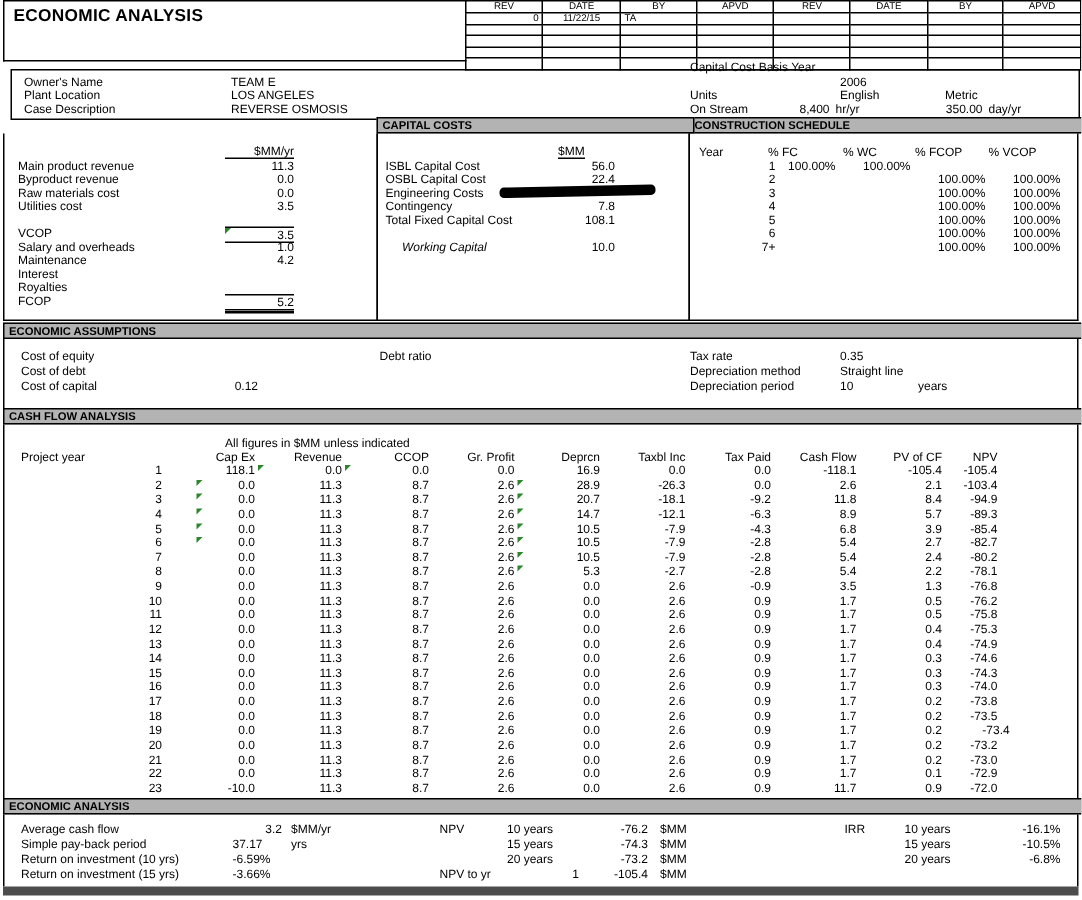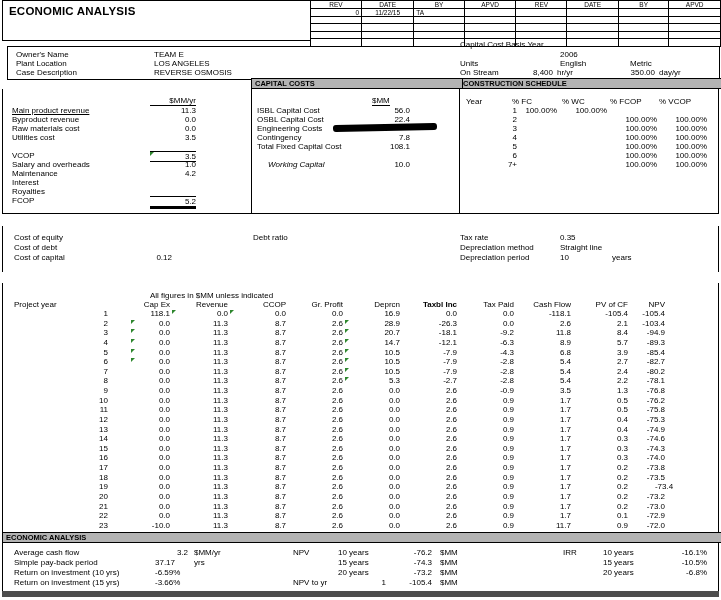--- a/index.html
+++ b/index.html
@@ -132,34 +132,36 @@
   <div></div>
   <div class="redact" style="left:333px;top:124px;width:104px;height:7px;"></div>
 
   <span class="abs" style="left:466px;top:97px;">Year</span>
   <span class="abs" style="left:512px;top:97px;">% FC</span>
   <span class="abs" style="left:562px;top:97px;">% WC</span>
   <span class="abs" style="left:610px;top:97px;">% FCOP</span>
   <span class="abs" style="left:659px;top:97px;">% VCOP</span>
   <div></div>
 
+  <div class="secbar" style="left:2px;top:215px;width:715px;">ECONOMIC ASSUMPTIONS</div>
   <div class="vbox" style="left:2px;top:226px;width:715px;height:46px;"></div>
   <span class="abs" style="left:14px;top:233px;">Cost of equity</span>
   <span class="abs" style="left:14px;top:243px;">Cost of debt</span>
   <span class="abs" style="left:14px;top:253px;">Cost of capital</span>
   <span class="abs r" style="left:120px;top:253px;width:52px;">0.12</span>
   <span class="abs" style="left:253px;top:233px;">Debt ratio</span>
   <span class="abs" style="left:460px;top:233px;">Tax rate</span>
   <span class="abs" style="left:560px;top:233px;">0.35</span>
   <span class="abs" style="left:460px;top:243px;">Depreciation method</span>
   <span class="abs" style="left:560px;top:243px;">Straight line</span>
   <span class="abs" style="left:460px;top:253px;">Depreciation period</span>
   <span class="abs" style="left:560px;top:253px;">10</span>
   <span class="abs" style="left:612px;top:253px;">years</span>
 
+  <div class="secbar" style="left:2px;top:272px;width:715px;">CASH FLOW ANALYSIS</div>
   <div class="vbox" style="left:2px;top:283px;width:715px;height:249px;"></div>
   <span class="abs" style="left:150px;top:291px;">All figures in $MM unless indicated</span>
   <span class="abs" style="left:14px;top:300px;">Project year</span>
   <div></div>
   <div></div>
 
   <div class="secbar" style="left:2px;top:532px;width:715px;">ECONOMIC ANALYSIS</div>
   <div class="vbox" style="left:2px;top:543px;width:715px;height:48px;"></div>
   <div></div>
 
@@ -180,21 +182,21 @@
 
   <span class="abs" style="left:563px;top:548px;">IRR</span>
   <span class="abs" style="left:603px;top:548px;">10 years</span>
   <span class="abs r" style="left:665px;top:548px;width:42px;">-16.1%</span>
   <span class="abs" style="left:603px;top:558px;">15 years</span>
   <span class="abs r" style="left:665px;top:558px;width:42px;">-10.5%</span>
   <span class="abs" style="left:603px;top:568px;">20 years</span>
   <span class="abs r" style="left:665px;top:568px;width:42px;">-6.8%</span>
 
   <div class="botbar" style="left:2px;top:591px;width:717px;height:6px;"></div>
-<span class="abs" style="left: 12px; top: 106px; text-decoration: underline;">Main product revenue</span>
+<span class="abs" style="left: 12px; top: 106px;">Main product revenue</span>
     <span class="abs r " style="left: 150px; top: 106px; width: 46px;">11.3</span>
     <span class="abs" style="left: 12px; top: 115px;">Byproduct revenue</span>
     <span class="abs r " style="left: 150px; top: 115px; width: 46px;">0.0</span>
     <span class="abs" style="left: 12px; top: 124px;">Raw materials cost</span>
     <span class="abs r " style="left: 150px; top: 124px; width: 46px;">0.0</span>
     <span class="abs" style="left: 12px; top: 133px;">Utilities cost</span>
     <span class="abs r " style="left: 150px; top: 133px; width: 46px;">3.5</span>
     <span class="abs" style="left: 12px; top: 151px;">VCOP</span>
     <span class="abs r sub" style="left: 150px; top: 151px; width: 46px;">3.5</span>
     <span class="flag" style="left: 150px; top: 152px;"></span>
@@ -239,21 +241,21 @@
     <span class="abs r" style="left: 607px; top: 151px; width: 50px;">100.00%</span>
     <span class="abs r" style="left: 657px; top: 151px; width: 50px;">100.00%</span>
     <span class="abs r" style="left: 480px; top: 160px; width: 37px;">7+</span>
     <span class="abs r" style="left: 607px; top: 160px; width: 50px;">100.00%</span>
     <span class="abs r" style="left: 657px; top: 160px; width: 50px;">100.00%</span>
     <span class="abs r" style="left: 118px; top: 300px; width: 52px;">Cap Ex</span>
     <span class="abs r" style="left: 176px; top: 300px; width: 52px;">Revenue</span>
     <span class="abs r" style="left: 234px; top: 300px; width: 52px;">CCOP</span>
     <span class="abs r" style="left: 291px; top: 300px; width: 52px;">Gr. Profit</span>
     <span class="abs r" style="left: 348px; top: 300px; width: 52px;">Deprcn</span>
-    <span class="abs r" style="left: 405px; top: 300px; width: 52px; font-weight: bold;">Taxbl Inc</span>
+    <span class="abs r" style="left: 405px; top: 300px; width: 52px;">Taxbl Inc</span>
     <span class="abs r" style="left: 462px; top: 300px; width: 52px;">Tax Paid</span>
     <span class="abs r" style="left: 519px; top: 300px; width: 52px;">Cash Flow</span>
     <span class="abs r" style="left: 576px; top: 300px; width: 52px;">PV of CF</span>
     <span class="abs r" style="left: 613px; top: 300px; width: 52px;">NPV</span>
     <span class="abs r" style="left: 66px; top: 309px; width: 42px;">1</span>
     <span class="abs r" style="left: 126px; top: 309px; width: 44px;">118.1</span>
     <span class="abs r" style="left: 184px; top: 309px; width: 44px;">0.0</span>
     <span class="abs r" style="left: 242px; top: 309px; width: 44px;">0.0</span>
     <span class="abs r" style="left: 299px; top: 309px; width: 44px;">0.0</span>
     <span class="abs r" style="left: 356px; top: 309px; width: 44px;">16.9</span>

